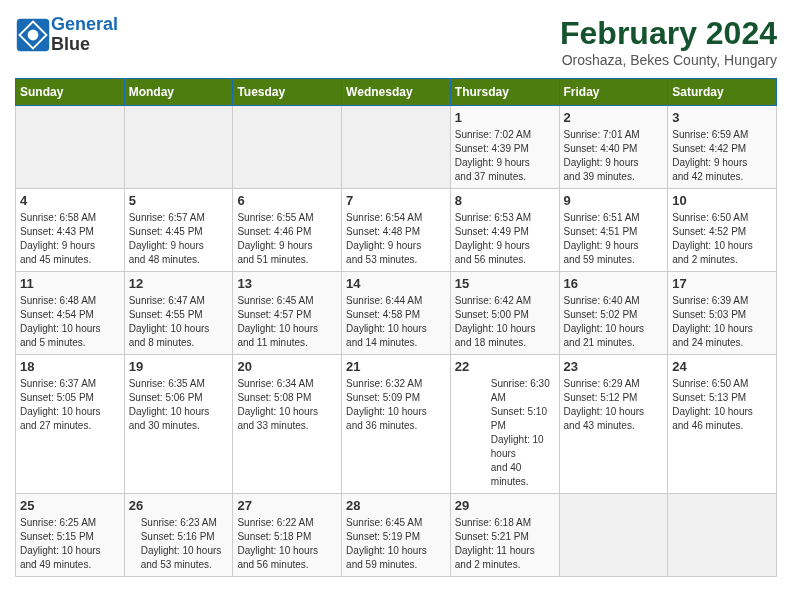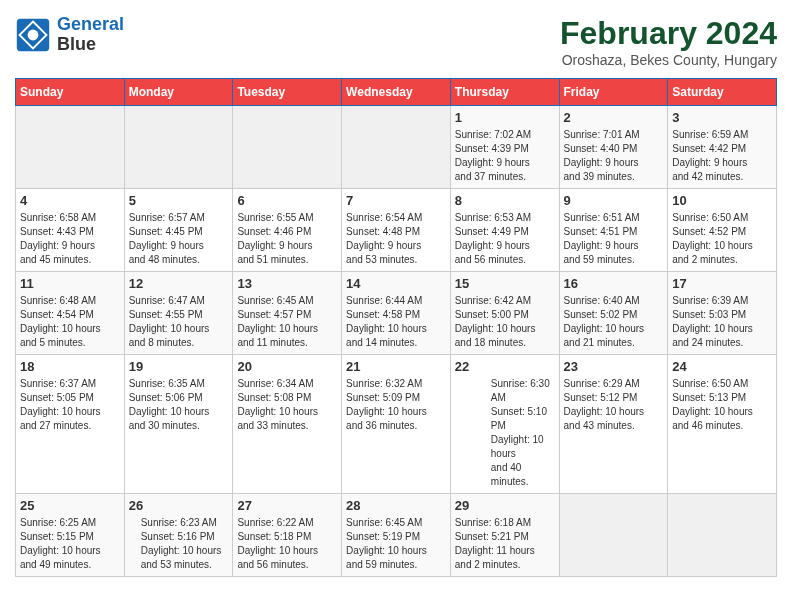--- a/index.html
+++ b/index.html
@@ -12,21 +12,20 @@
     }
     .header {
       display: flex;
       justify-content: space-between;
       align-items: flex-start;
       margin-bottom: 10px;
     }
     .logo {
       display: flex;
       align-items: center;
-      gap: 6px;
     }
     .logo-text {
       font-size: 18px;
       font-weight: bold;
       color: #333;
       line-height: 1.1;
     }
     .logo-text span {
       color: #1a6bb5;
     }
@@ -45,21 +44,21 @@
     .location {
       font-size: 14px;
       color: #555;
     }
     .calendar {
       width: 100%;
       border-collapse: collapse;
       font-size: 11px;
     }
     .calendar thead th {
-      background: #ef4444;
+      background: #4d7c0f;
       color: #fff;
       padding: 6px 4px;
       text-align: left;
       font-size: 12px;
       border: 1px solid #1a6bb5;
     }
     .calendar tbody td {
       border: 1px solid #ccc;
       vertical-align: top;
       padding: 4px;

